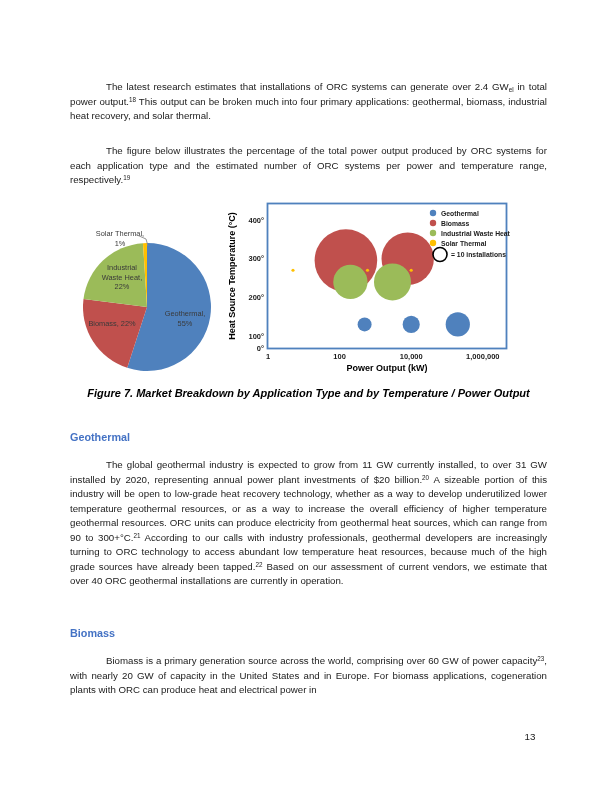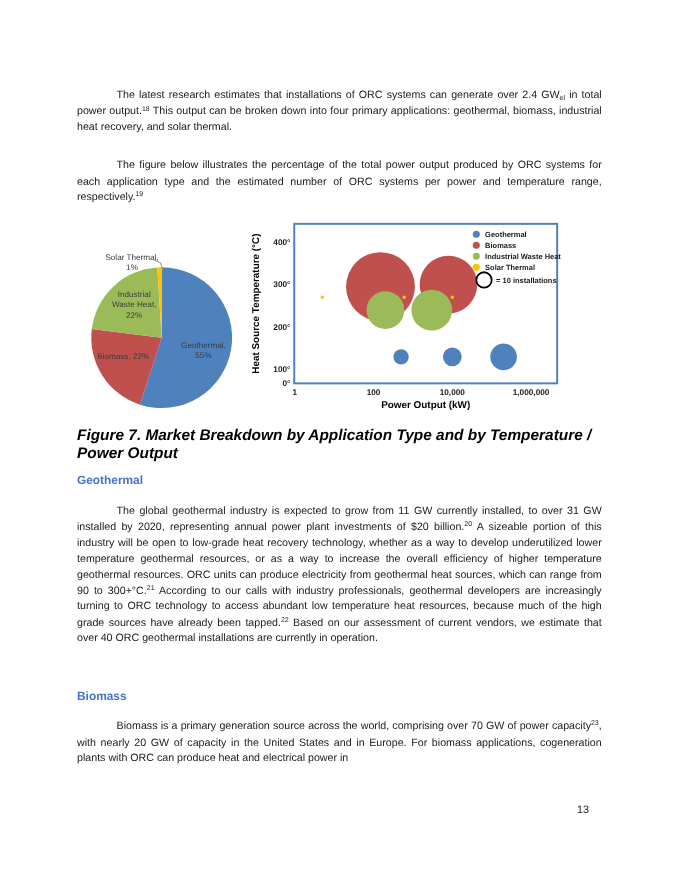--- a/index.html
+++ b/index.html
@@ -12,36 +12,36 @@
     font-size:9.7px; line-height:14.5px; text-align:justify; text-indent:36px;
     color:#1a1a1a;
   }
   .body-text sup { font-size:6.3px; vertical-align:3.5px; line-height:0; }
   .body-text sub { font-size:6.3px; vertical-align:-2px; line-height:0; }
   .heading {
     position:absolute; left:70px; margin:0;
     font-size:10.8px; font-weight:bold; color:#4472C4;
   }
   .caption {
-    position:absolute; left:70px; width:477px; margin:0; 
-    font-style:italic; font-weight:600; font-size:14px; color:#000;
+    position:absolute; left:70px; width:477px; margin:0; text-align:center;
+    font-style:italic; font-weight:600; font-size:11px; color:#000;
   }
   .pagenum {
     position:absolute; left:520px; top:731px; width:20px; text-align:center;
     font-size:9.8px; color:#1a1a1a;
   }
   .chart-svg { position:absolute; }
   svg text { font-family:"Liberation Sans", sans-serif; }
 </style>
 </head>
 <body>
 
 <div class="page">
 
-  <p class="body-text" style="top:80px;"><span>The latest research estimates that installations of ORC systems can generate over 2.4 GW</span><sub>el</sub><span> in total power output.</span><sup>18</sup><span>  This output can be broken down into four primary applications: geothermal, biomass, industrial heat recovery, and solar thermal.</span></p>
+  <p class="body-text" style="top:80px;"><span>The latest research estimates that installations of ORC systems can generate over 2.4 GW</span><sub>el</sub><span> in total power output.</span><sup>18</sup><span>  This output can be broken much into four primary applications: geothermal, biomass, industrial heat recovery, and solar thermal.</span></p>
 
   <p class="body-text" style="top:144px;"><span>The figure below illustrates the percentage of the total power output produced by ORC systems for each application type and the estimated number of ORC systems per power and temperature range, respectively.</span><sup>19</sup></p>
 
   <div>
     <svg class="chart-svg" style="left:64px; top:202px;" width="178" height="180" viewBox="0 0 178 180">
         <path d="M83,105 L83.00,41.00 A64,64 0 1 1 63.22,165.87 Z" fill="#4F81BD"></path>
         <path d="M83,105 L63.22,165.87 A64,64 0 0 1 19.50,96.98 Z" fill="#C0504D"></path>
         <path d="M83,105 L19.50,96.98 A64,64 0 0 1 78.98,41.13 Z" fill="#9BBB59"></path>
         <path d="M83,105 L78.98,41.13 A64,64 0 0 1 83.00,41.00 Z" fill="#FFC000"></path>
         <text x="121" y="114" text-anchor="middle" font-size="7.4" fill="#3a3a3a">Geothermal,</text>
@@ -91,17 +91,17 @@
   </div>
 
   <p class="caption" style="top:387px;">Figure 7.  Market Breakdown by Application Type and by Temperature / Power Output</p>
 
   <h2 class="heading" style="top:431px;">Geothermal</h2>
 
   <p class="body-text" style="top:458px;"><span>The global geothermal industry is expected to grow from 11 GW currently installed, to over 31 GW installed by 2020, representing annual power plant investments of $20 billion.</span><sup>20</sup><span>  A sizeable portion of this industry will be open to low-grade heat recovery technology, whether as a way to develop underutilized lower temperature geothermal resources, or as a way to increase the overall efficiency of higher temperature geothermal resources.  ORC units can produce electricity from geothermal heat sources, which can range from 90 to 300+°C.</span><sup>21</sup><span> According to our calls with industry professionals, geothermal developers are increasingly turning to ORC technology to access abundant low temperature heat resources, because much of the high grade sources have already been tapped.</span><sup>22</sup><span>  Based on our assessment of current vendors, we estimate that over 40 ORC geothermal installations are currently in operation.</span></p>
 
   <h2 class="heading" style="top:627px;">Biomass</h2>
 
-  <p class="body-text" style="top:654px;"><span>Biomass is a primary generation source across the world, comprising over 70 GW of power capacity</span><sup>23</sup><span>, with nearly 20 GW of capacity in the United States and in Europe. For biomass applications, cogeneration plants with ORC can produce heat and electrical power in</span></p>
+  <p class="body-text" style="top:654px;"><span>Biomass is a primary generation source across the world, comprising over 60 GW of power capacity</span><sup>23</sup><span>, with nearly 20 GW of capacity in the United States and in Europe. For biomass applications, cogeneration plants with ORC can produce heat and electrical power in</span></p>
 
   <div class="pagenum">13</div>
 
 </div>
 
 </body></html>

